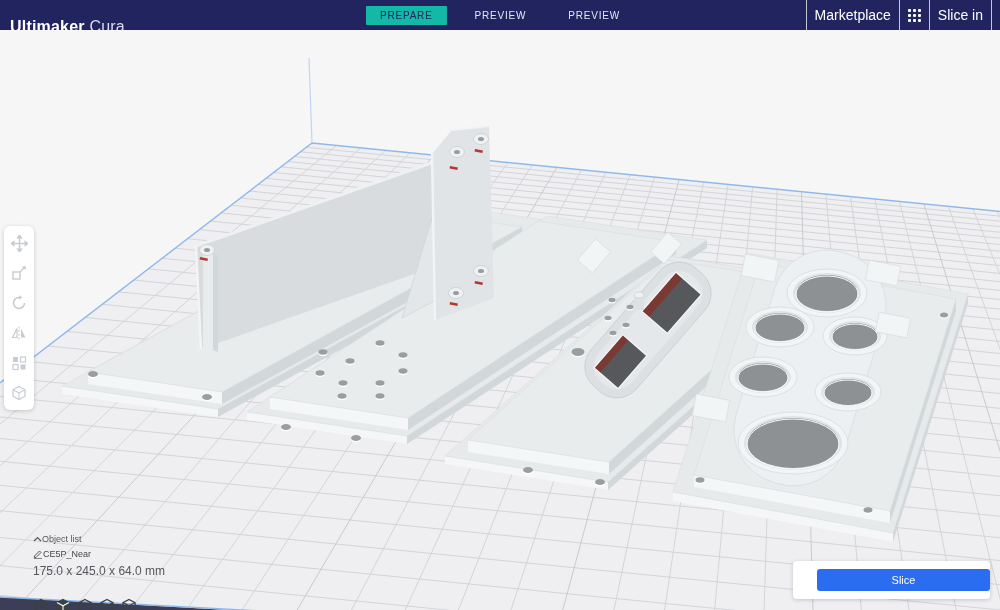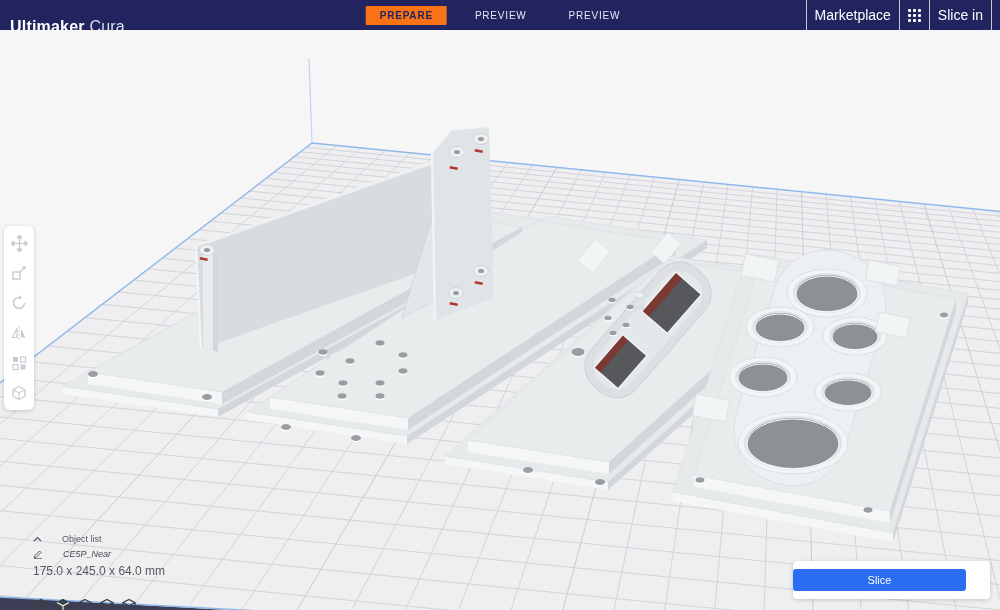--- a/index.html
+++ b/index.html
@@ -10,21 +10,21 @@
     --navy:#21245f; --accent:#2a6df0; --edgeblue:#8fb8ea; --red:#b03a2e;
   }
   
   .topbar{position:absolute;left:0;top:0;width:1000px;height:46px;background:var(--navy);}
   .topbar-inner{position:absolute;left:0;top:0;width:1000px;height:30px;display:flex;align-items:center;}
   .logo{margin-left:10px;color:#fff;font-size:16px;letter-spacing:.2px;white-space:nowrap;margin-top:23px;}
   .logo b{font-weight:bold;}
   .logo span.light{font-weight:300;color:#dcdef0;}
   .stage-tabs{position:absolute;left:50%;top:0;transform:translateX(-50%);height:30px;display:flex;align-items:center;gap:14px;}
   .tab{font-size:10px;letter-spacing:.8px;color:#e6e8f6;padding:4px 14px;cursor:pointer;border-radius:1px;font-weight:400;}
-  .tab.active{background:#f97316;color:var(--navy);font-weight:bold;}
+  .tab.active{background:#14b8a6;color:var(--navy);font-weight:normal;}
   .top-right{position:absolute;right:8px;top:0;height:30px;display:flex;align-items:center;gap:8px;}
   .ghost-btn{font-size:14px;color:#fff;border:1px solid rgba(255,255,255,.75);border-radius:2px;padding:9px 8px;background:transparent;cursor:pointer;white-space:nowrap;}
   .apps-grid{width:13px;height:13px;display:grid;grid-template-columns:repeat(3,1fr);gap:2px;cursor:pointer;}
   .apps-grid i{width:3px;height:3px;background:#fff;border-radius:1px;}
   
   .openfile-btn{position:absolute;left:30px;top:30px;width:31px;height:28px;background:#fff;border:1px solid #c6c6cc;border-radius:0 0 4px 4px;display:flex;align-items:center;justify-content:center;cursor:pointer;box-shadow:0 1px 2px rgba(0,0,0,.15);}
   .configbar{position:absolute;left:68px;top:30px;width:902px;height:28px;background:#fff;border:1px solid #c6c6cc;border-radius:0 0 4px 4px;display:flex;align-items:stretch;box-shadow:0 1px 2px rgba(0,0,0,.12);box-sizing:border-box;}
   .cfg-sec{display:flex;align-items:center;cursor:pointer;position:relative;}
   .cfg-printer{width:204px;padding-left:12px;box-sizing:border-box;}
   .cfg-material{flex:1;padding-left:12px;border-left:1px solid #d2d2d8;box-sizing:border-box;}
@@ -36,28 +36,28 @@
   .mat-lines .l1{font-size:10.5px;color:#3a3a3a;}
   .mat-lines .l2{font-size:10px;font-weight:bold;color:#2f2f2f;}
   .val{font-size:11px;color:#2f2f2f;white-space:nowrap;}
   
   .viewtools{position:absolute;left:4px;top:226px;width:30px;background:#fff;border-radius:6px;box-shadow:0 1px 4px rgba(0,0,0,.18);display:flex;flex-direction:column;align-items:center;padding:8px 0;gap:12px;z-index:5;}
   .vt-btn{width:18px;height:18px;display:flex;align-items:center;justify-content:center;cursor:pointer;}
   
   #scene{position:absolute;left:0;top:30px;z-index:1;}
   
   .objpanel{position:absolute;left:33px;top:531px;z-index:6;}
-  .obj-row{display:flex;align-items:center;gap:20px;height:15px;cursor:pointer;}
+  .obj-row{display:flex;align-items:center;gap:0;height:15px;cursor:pointer;}
   .obj-row .txt{font-size:9px;color:#56585c;}
-  .obj-name .txt{color:#46484c;font-style:italic;}
+  .obj-name .txt{color:#46484c;}
   .obj-dims{font-size:12px;color:#55575b;margin:3px 0 20px 0;}
   .cubes{display:flex;gap:6px;align-items:center;}
   .cubes svg{cursor:pointer;}
   
-  .slicecard{position:absolute;right:10px;bottom:11px;width:197px;height:38px;background:#fff;border-radius:4px;box-shadow:0 1px 4px rgba(0,0,0,.18);display:flex;align-items:center;justify-content:flex-start;z-index:6;}
+  .slicecard{position:absolute;right:10px;bottom:11px;width:197px;height:38px;background:#fff;border-radius:4px;box-shadow:0 1px 4px rgba(0,0,0,.18);display:flex;align-items:center;justify-content:flex-end;z-index:6;}
   .slice-btn{width:173px;height:22px;background:var(--accent);color:#fff;font-size:11px;border:none;border-radius:3px;cursor:pointer;display:flex;align-items:center;justify-content:center;}
 </style>
 </head>
 <body style="--navy: #21245f; --accent: #2a6df0; --edgeblue: #8fb8ea; --red: #b03a2e;">
 
 <svg id="scene" width="1000" height="580" viewBox="0 30 1000 580">
     <rect x="0" y="30" width="1000" height="580" fill="#f6f6f7"></rect>
     <defs>
       <clipPath id="plateClip">
         <polygon points="312,143 1005,213 1005,612 0,612 0,383" fill="#fff"></polygon>

